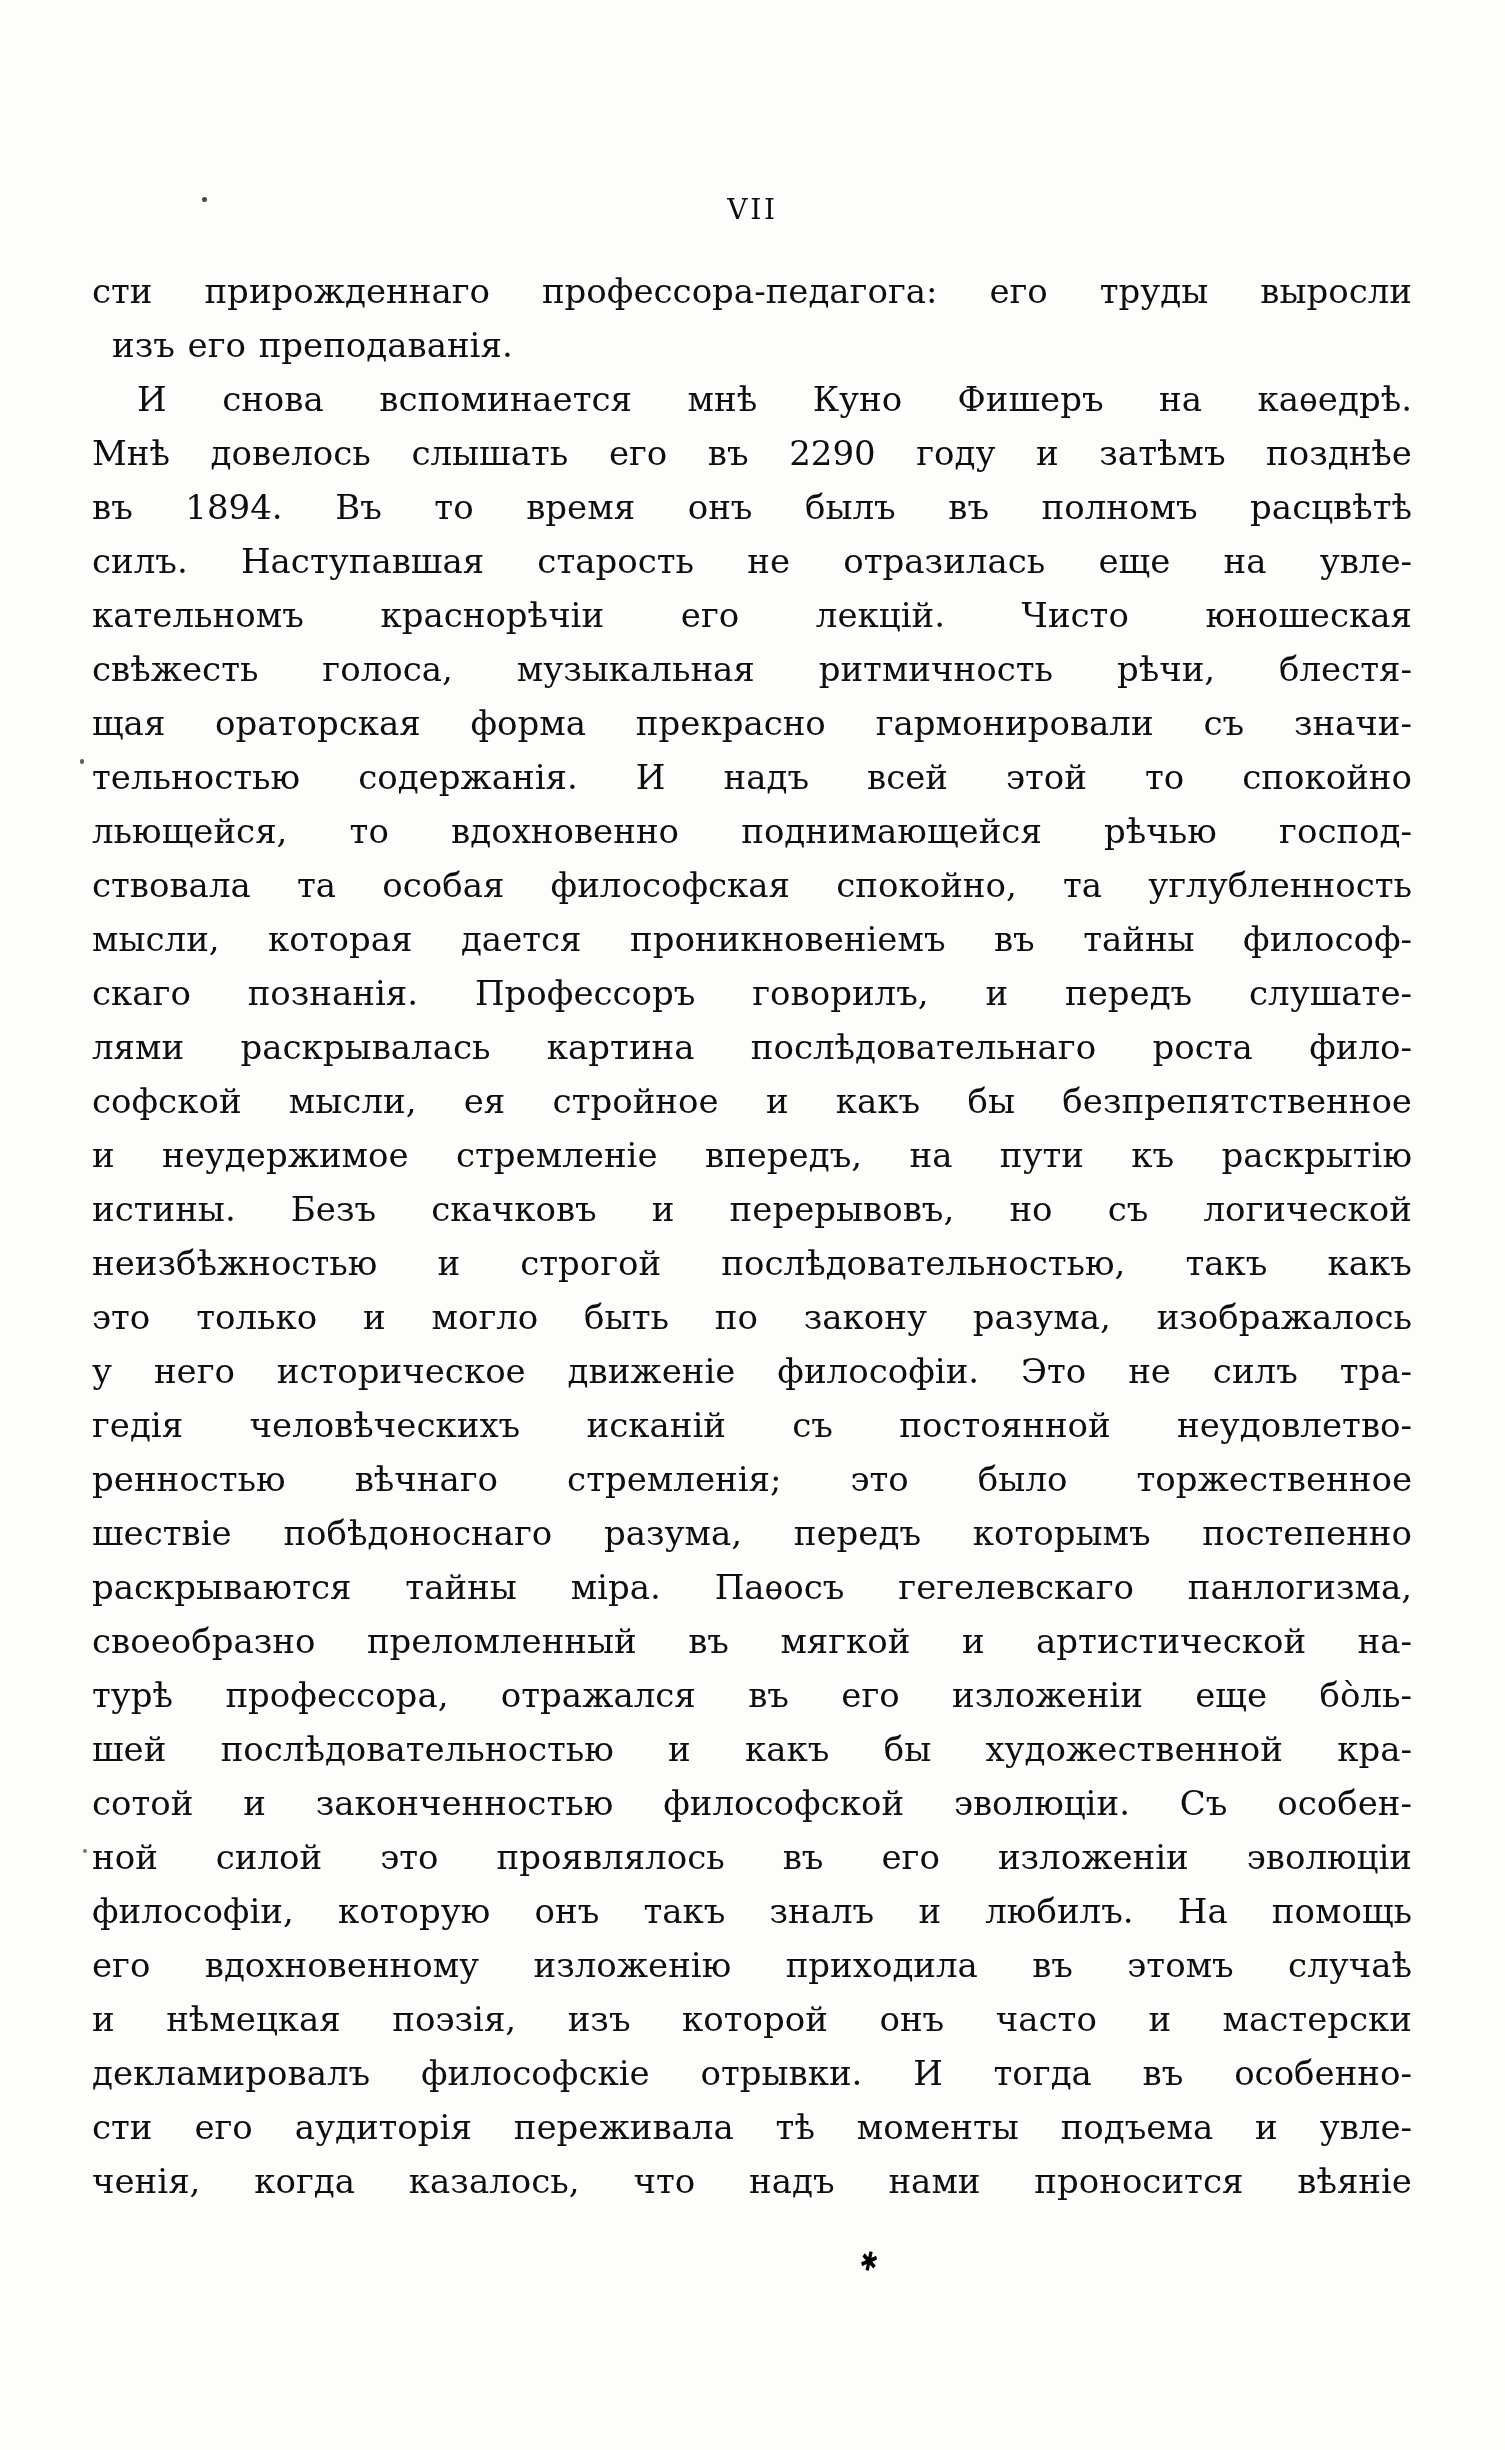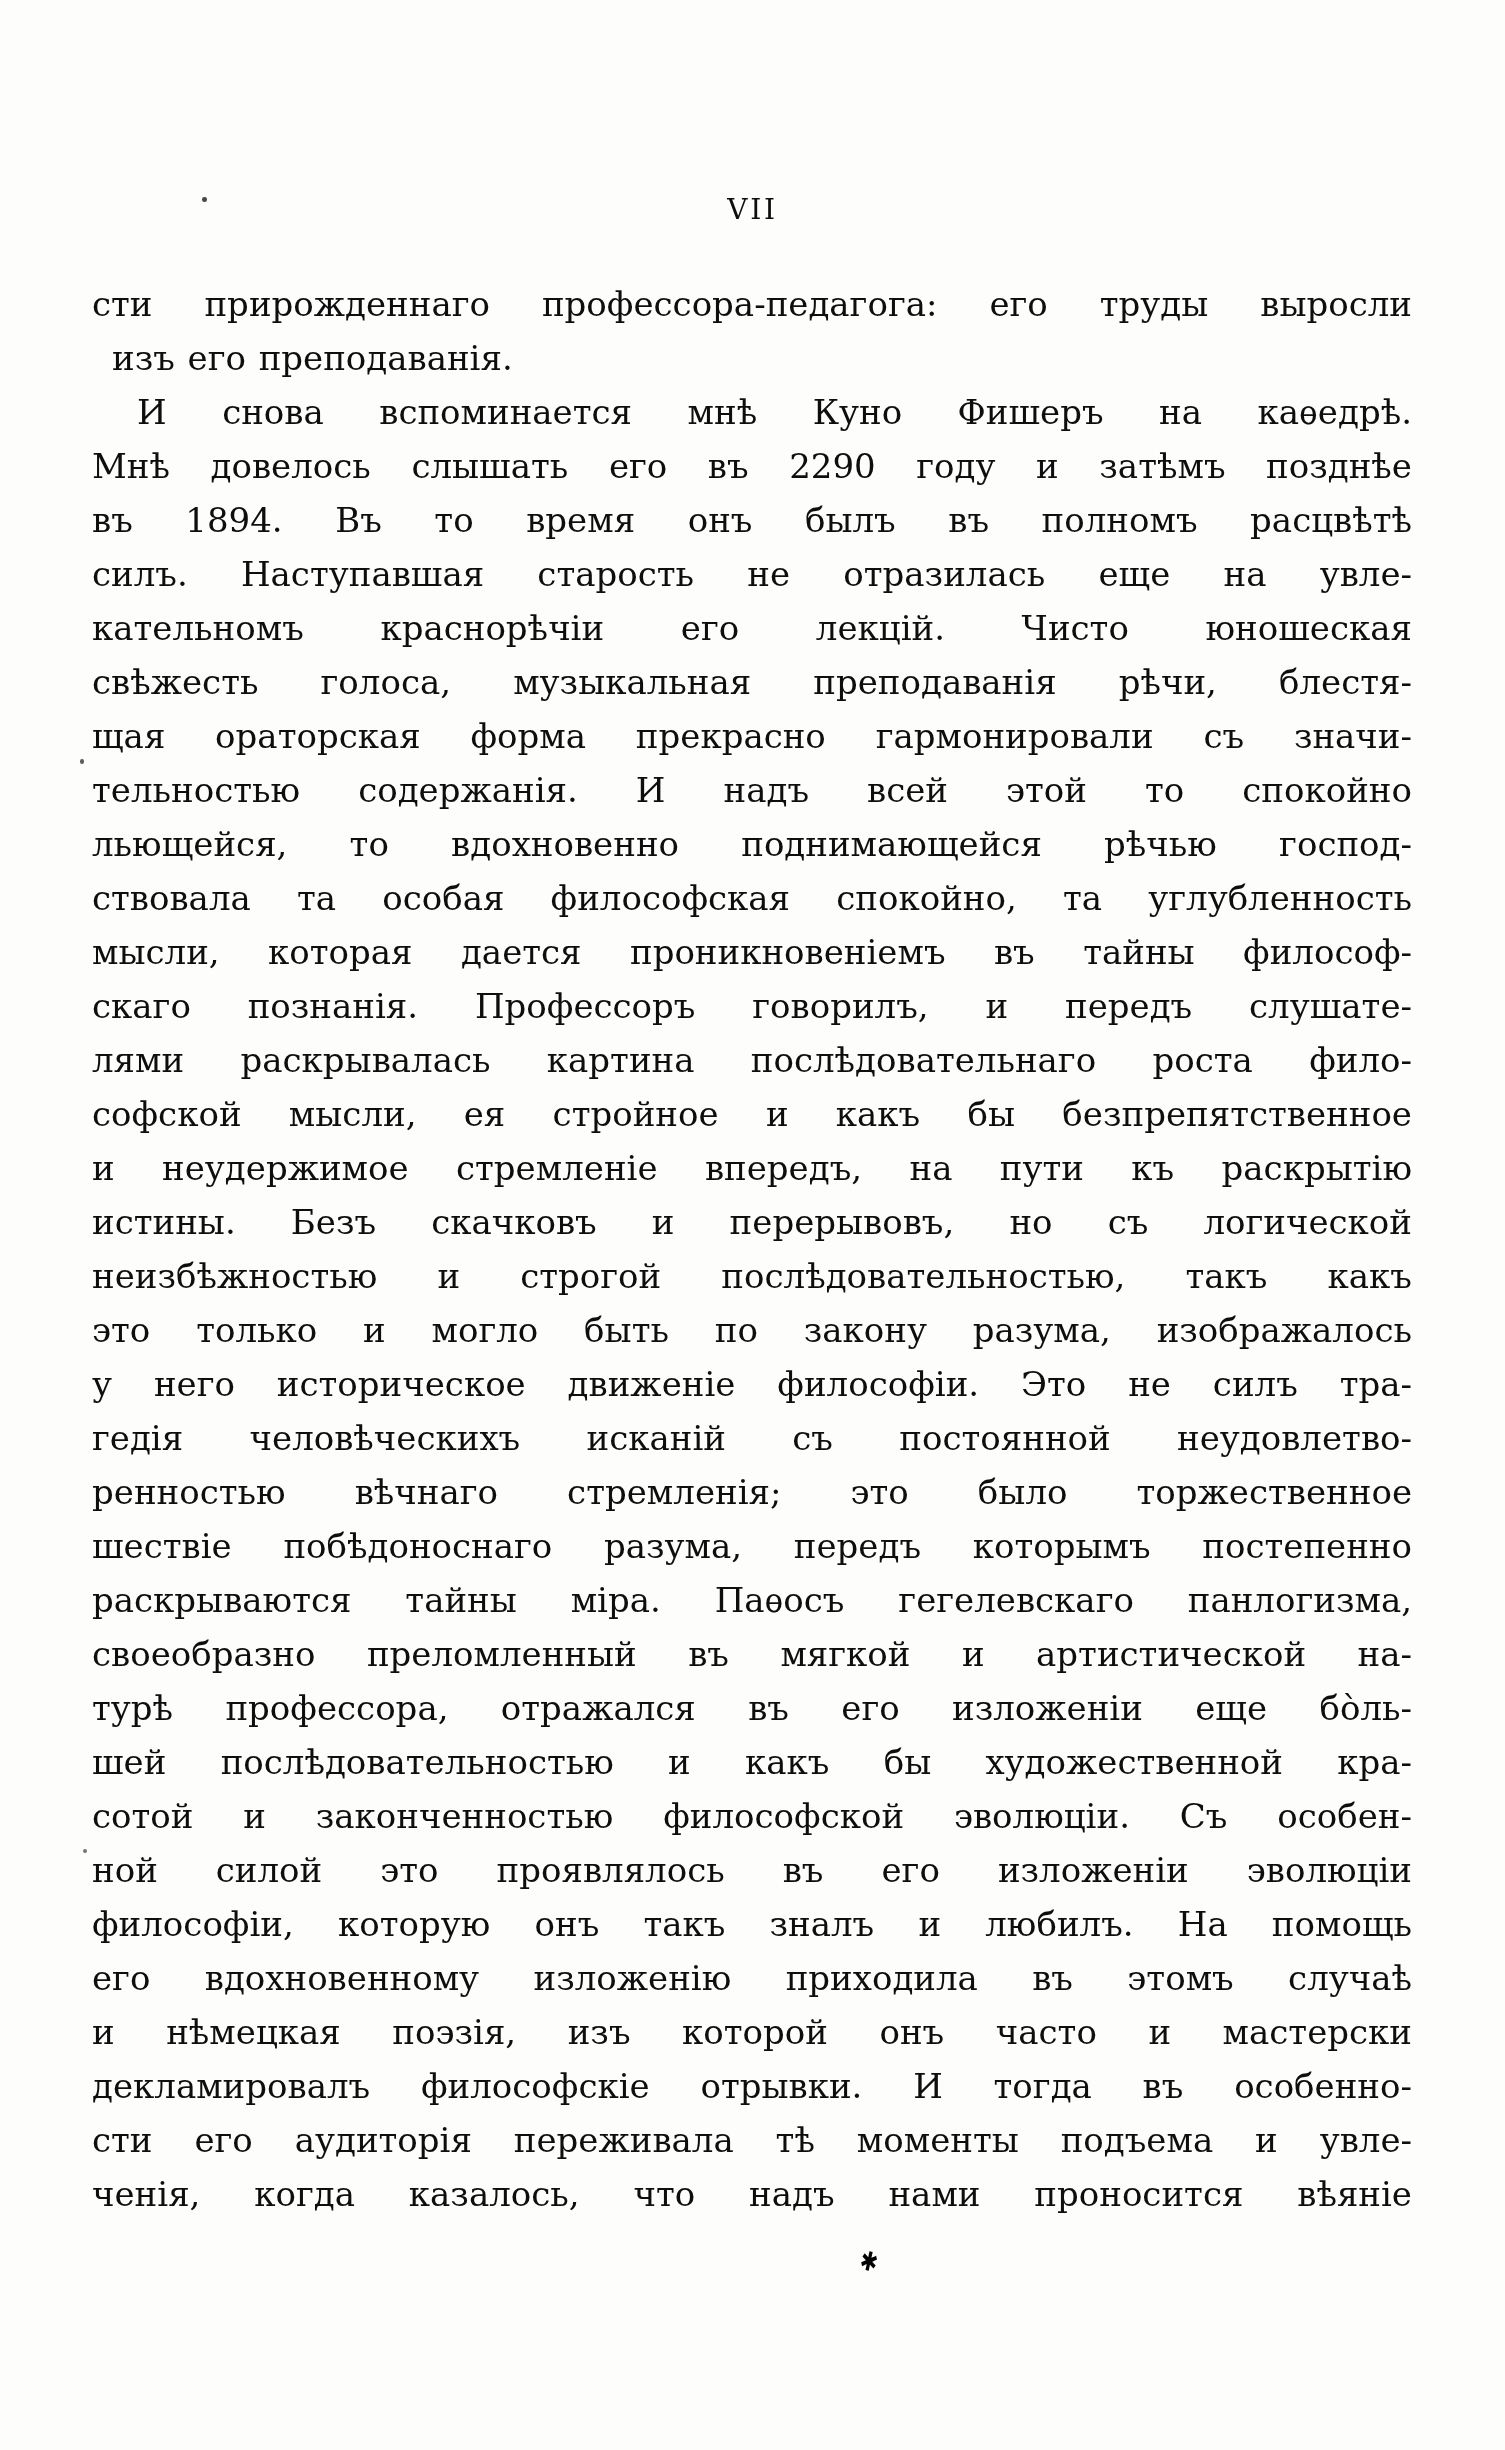--- a/index.html
+++ b/index.html
@@ -25,21 +25,21 @@
     left: 0;
     width: 100%;
     text-align: center;
     font-size: 28px;
     letter-spacing: 2.8px;
     font-weight: normal;
   }
   .text-block {
     position: absolute;
     left: 92px;
-    top: 277px;
+    top: 264px;
     width: 1320px;
   }
   .line {
     font-size: 34px;
     line-height: 54px;
     text-align: justify;
     text-align-last: justify;
     white-space: normal;
     word-spacing: 1.9px;
   }
@@ -76,21 +76,21 @@
   <div class="page-number">VII</div>
 
   <div class="text-block">
       <div class="line">сти прирожденнаго профессора-педагога: его труды выросли</div>
       <div class="line no-justify">изъ его преподаванія.</div>
       <div class="line indent">И снова вспоминается мнѣ Куно Фишеръ на каѳедрѣ.</div>
       <div class="line">Мнѣ довелось слышать его въ 2290 году и затѣмъ позднѣе</div>
       <div class="line">въ 1894. Въ то время онъ былъ въ полномъ расцвѣтѣ</div>
       <div class="line">силъ. Наступавшая старость не отразилась еще на увле-</div>
       <div class="line">кательномъ краснорѣчіи его лекцій. Чисто юношеская</div>
-      <div class="line">свѣжесть голоса, музыкальная преподаванія рѣчи, блестя-</div>
+      <div class="line">свѣжесть голоса, музыкальная ритмичность рѣчи, блестя-</div>
       <div class="line">щая ораторская форма прекрасно гармонировали съ значи-</div>
       <div class="line">тельностью содержанія. И надъ всей этой то спокойно</div>
       <div class="line">льющейся, то вдохновенно поднимающейся рѣчью господ-</div>
       <div class="line">ствовала та особая философская спокойно, та углубленность</div>
       <div class="line">мысли, которая дается проникновеніемъ въ тайны философ-</div>
       <div class="line">скаго познанія. Профессоръ говорилъ, и передъ слушате-</div>
       <div class="line">лями раскрывалась картина послѣдовательнаго роста фило-</div>
       <div class="line">софской мысли, ея стройное и какъ бы безпрепятственное</div>
       <div class="line">и неудержимое стремленіе впередъ, на пути къ раскрытію</div>
       <div class="line">истины. Безъ скачковъ и перерывовъ, но съ логической</div>

